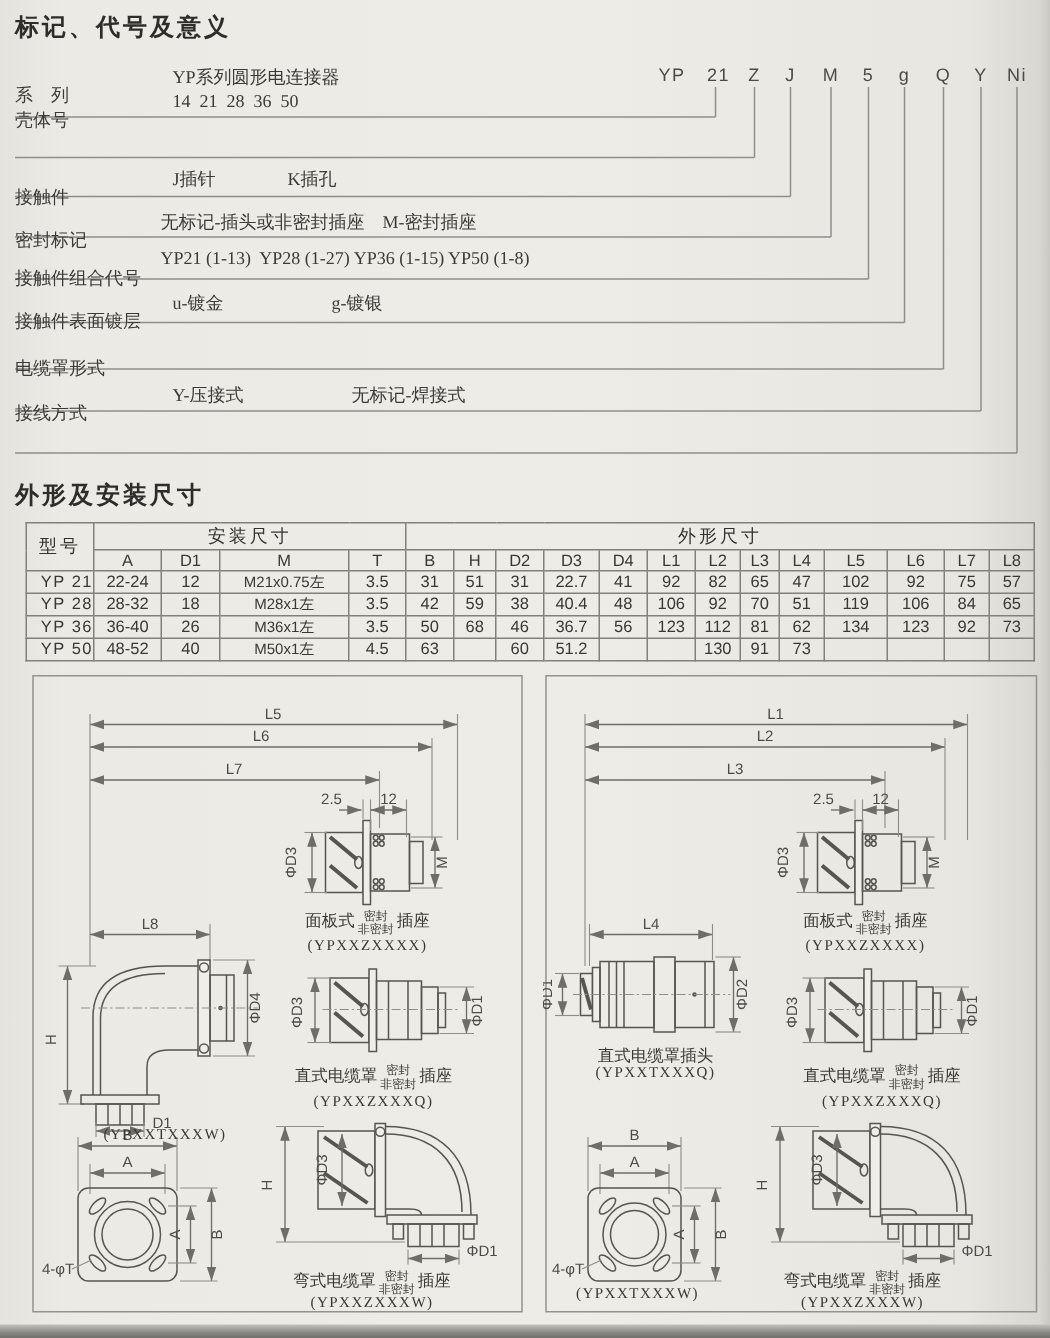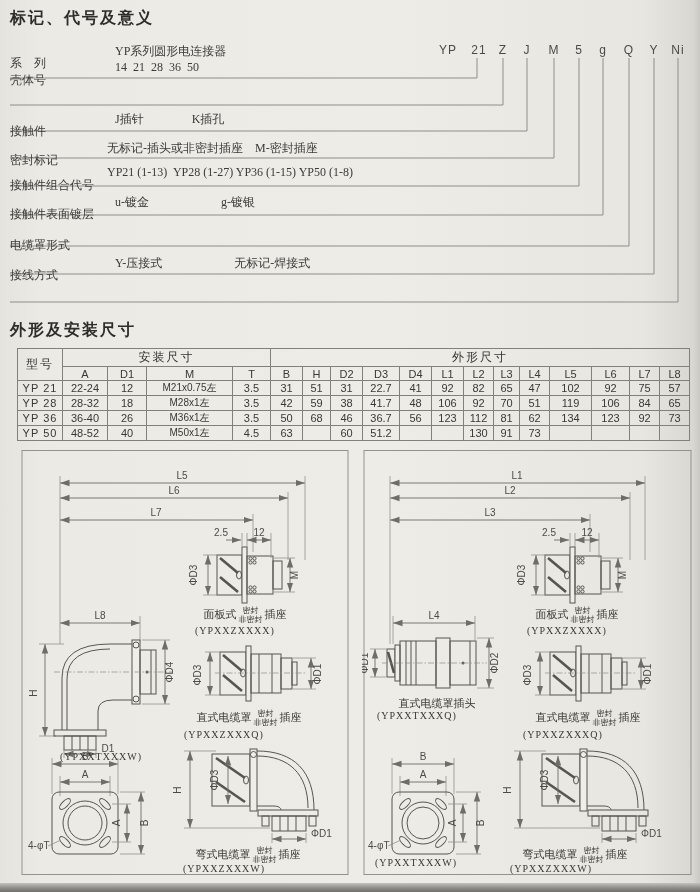--- a/index.html
+++ b/index.html
@@ -14,27 +14,27 @@
   .crow .val{position:absolute;top:0;white-space:pre;}
   .letters span{position:absolute;top:43px;transform:translateX(-50%);
     font:12px "Liberation Sans",sans-serif;color:#4b4a46;letter-spacing:1px;white-space:nowrap;}
   svg.lines{position:absolute;left:0;top:0;}
   #dim-table{position:absolute;left:17px;top:348px;width:672px;table-layout:fixed;border-collapse:collapse;}
   #dim-table td{border:1px solid #81807b;text-align:center;padding:0;overflow:hidden;
     font:11px "Liberation Sans",sans-serif;color:#393834;}
   #dim-table td.cn{font-family:"Liberation Serif",serif;font-size:12px;color:#34332f;letter-spacing:2px;}
   #dim-table tr.h1r{height:13px;} #dim-table tr.h2r{height:14px;} #dim-table tr.dr{height:15px;}
   #dim-table tr.dr td:nth-child(4){font-size:10px;}
-  #dim-table tr.dr td:first-child{letter-spacing:1px;}
+  #dim-table tr.dr td:first-child{letter-spacing:1px;text-align:right;}
   .panel{position:absolute;top:448px;height:430px;}
   #panelL{left:20px;width:330px;} #panelR{left:362px;width:332px;}
   .panel svg{position:absolute;left:0;top:0;}
   .cap{position:absolute;font-size:11px;color:#393833;text-align:center;white-space:nowrap;}
   .stk{display:inline-flex;flex-direction:column;font-size:8px;line-height:9px;vertical-align:middle;margin:0 2px;text-align:center;}
-  .code{position:absolute;font:10px "Liberation Serif",serif;letter-spacing:1px;color:#393833;text-align:left;white-space:nowrap;}
+  .code{position:absolute;font:10px "Liberation Serif",serif;letter-spacing:1px;color:#393833;text-align:center;white-space:nowrap;}
   .bx{fill:none;stroke:#93928d;stroke-width:1;}
   .p{fill:none;stroke:#56554f;stroke-width:1;}
   .pb{fill:#efeee9;stroke:#56554f;stroke-width:1;}
   .hv{stroke:#56554f;stroke-width:2.6;}
   .d{fill:none;stroke:#6e6d68;stroke-width:0.9;}
   .e{stroke:#8e8d88;stroke-width:0.75;}
   .cl{stroke:#8e8d88;stroke-width:0.7;stroke-dasharray:6 2 1.5 2;}
   .t{font:10px "Liberation Sans",sans-serif;fill:#4c4b47;text-anchor:middle;}
   .ts{text-anchor:start;}
 </style>
@@ -182,21 +182,21 @@
     </tr>
     <tr class="dr">
       <td>YP 28</td>
       <td>28-32</td>
           <td>18</td>
           <td>M28x1左</td>
           <td>3.5</td>
           <td>42</td>
           <td>59</td>
           <td>38</td>
-          <td>41.7</td>
+          <td>40.4</td>
           <td>48</td>
           <td>106</td>
           <td>92</td>
           <td>70</td>
           <td>51</td>
           <td>119</td>
           <td>106</td>
           <td>84</td>
           <td>65</td>
     </tr>

